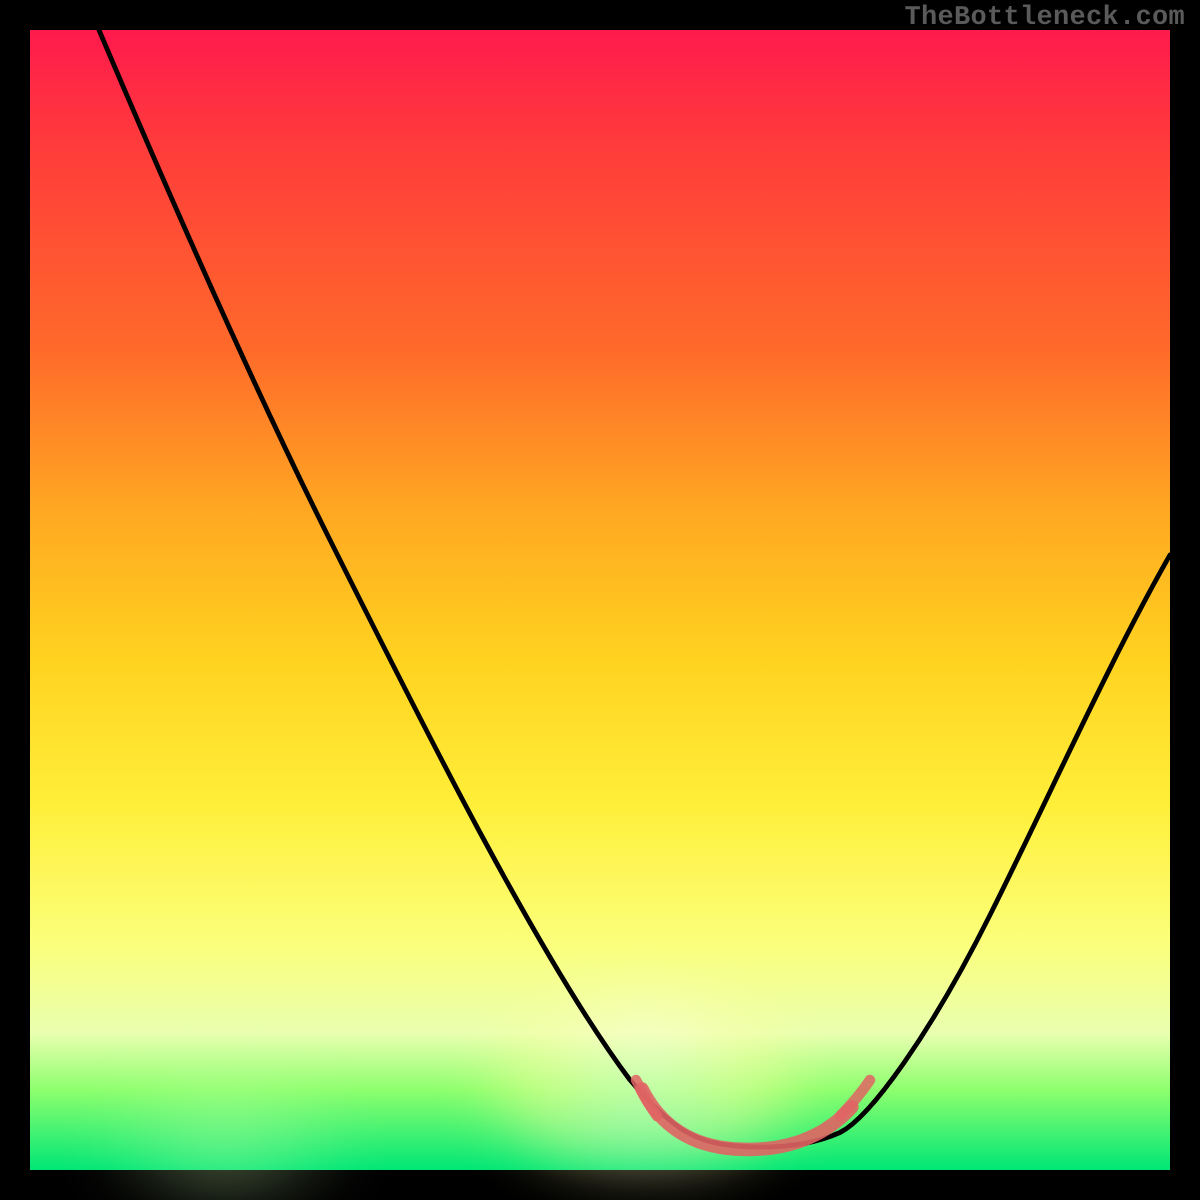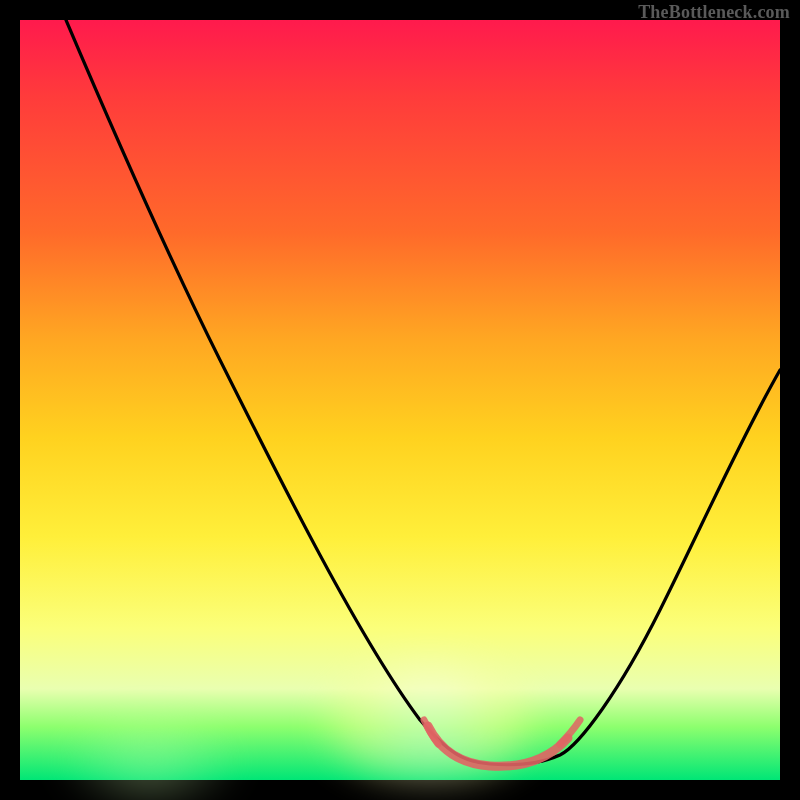--- a/index.html
+++ b/index.html
@@ -34,21 +34,21 @@
       #ffef3a 68%,
       #fbff7a 80%,
       #e9ffb0 88%,
       #8dff6e 93%,
       #00e676 100%);
   }
   .wm {
     position: absolute;
     top: 2px;
     right: 10px;
-    font-family: Liberation Serif, serif;
+    font-family: Liberation Mono, monospace;
     font-size: 18px;
     font-weight: 600;
     color: #5a5a5a;
     letter-spacing: 0.2px;
   }
   svg.curve {
     position: absolute;
     left: 0;
     top: 0;
     width: 760px;

